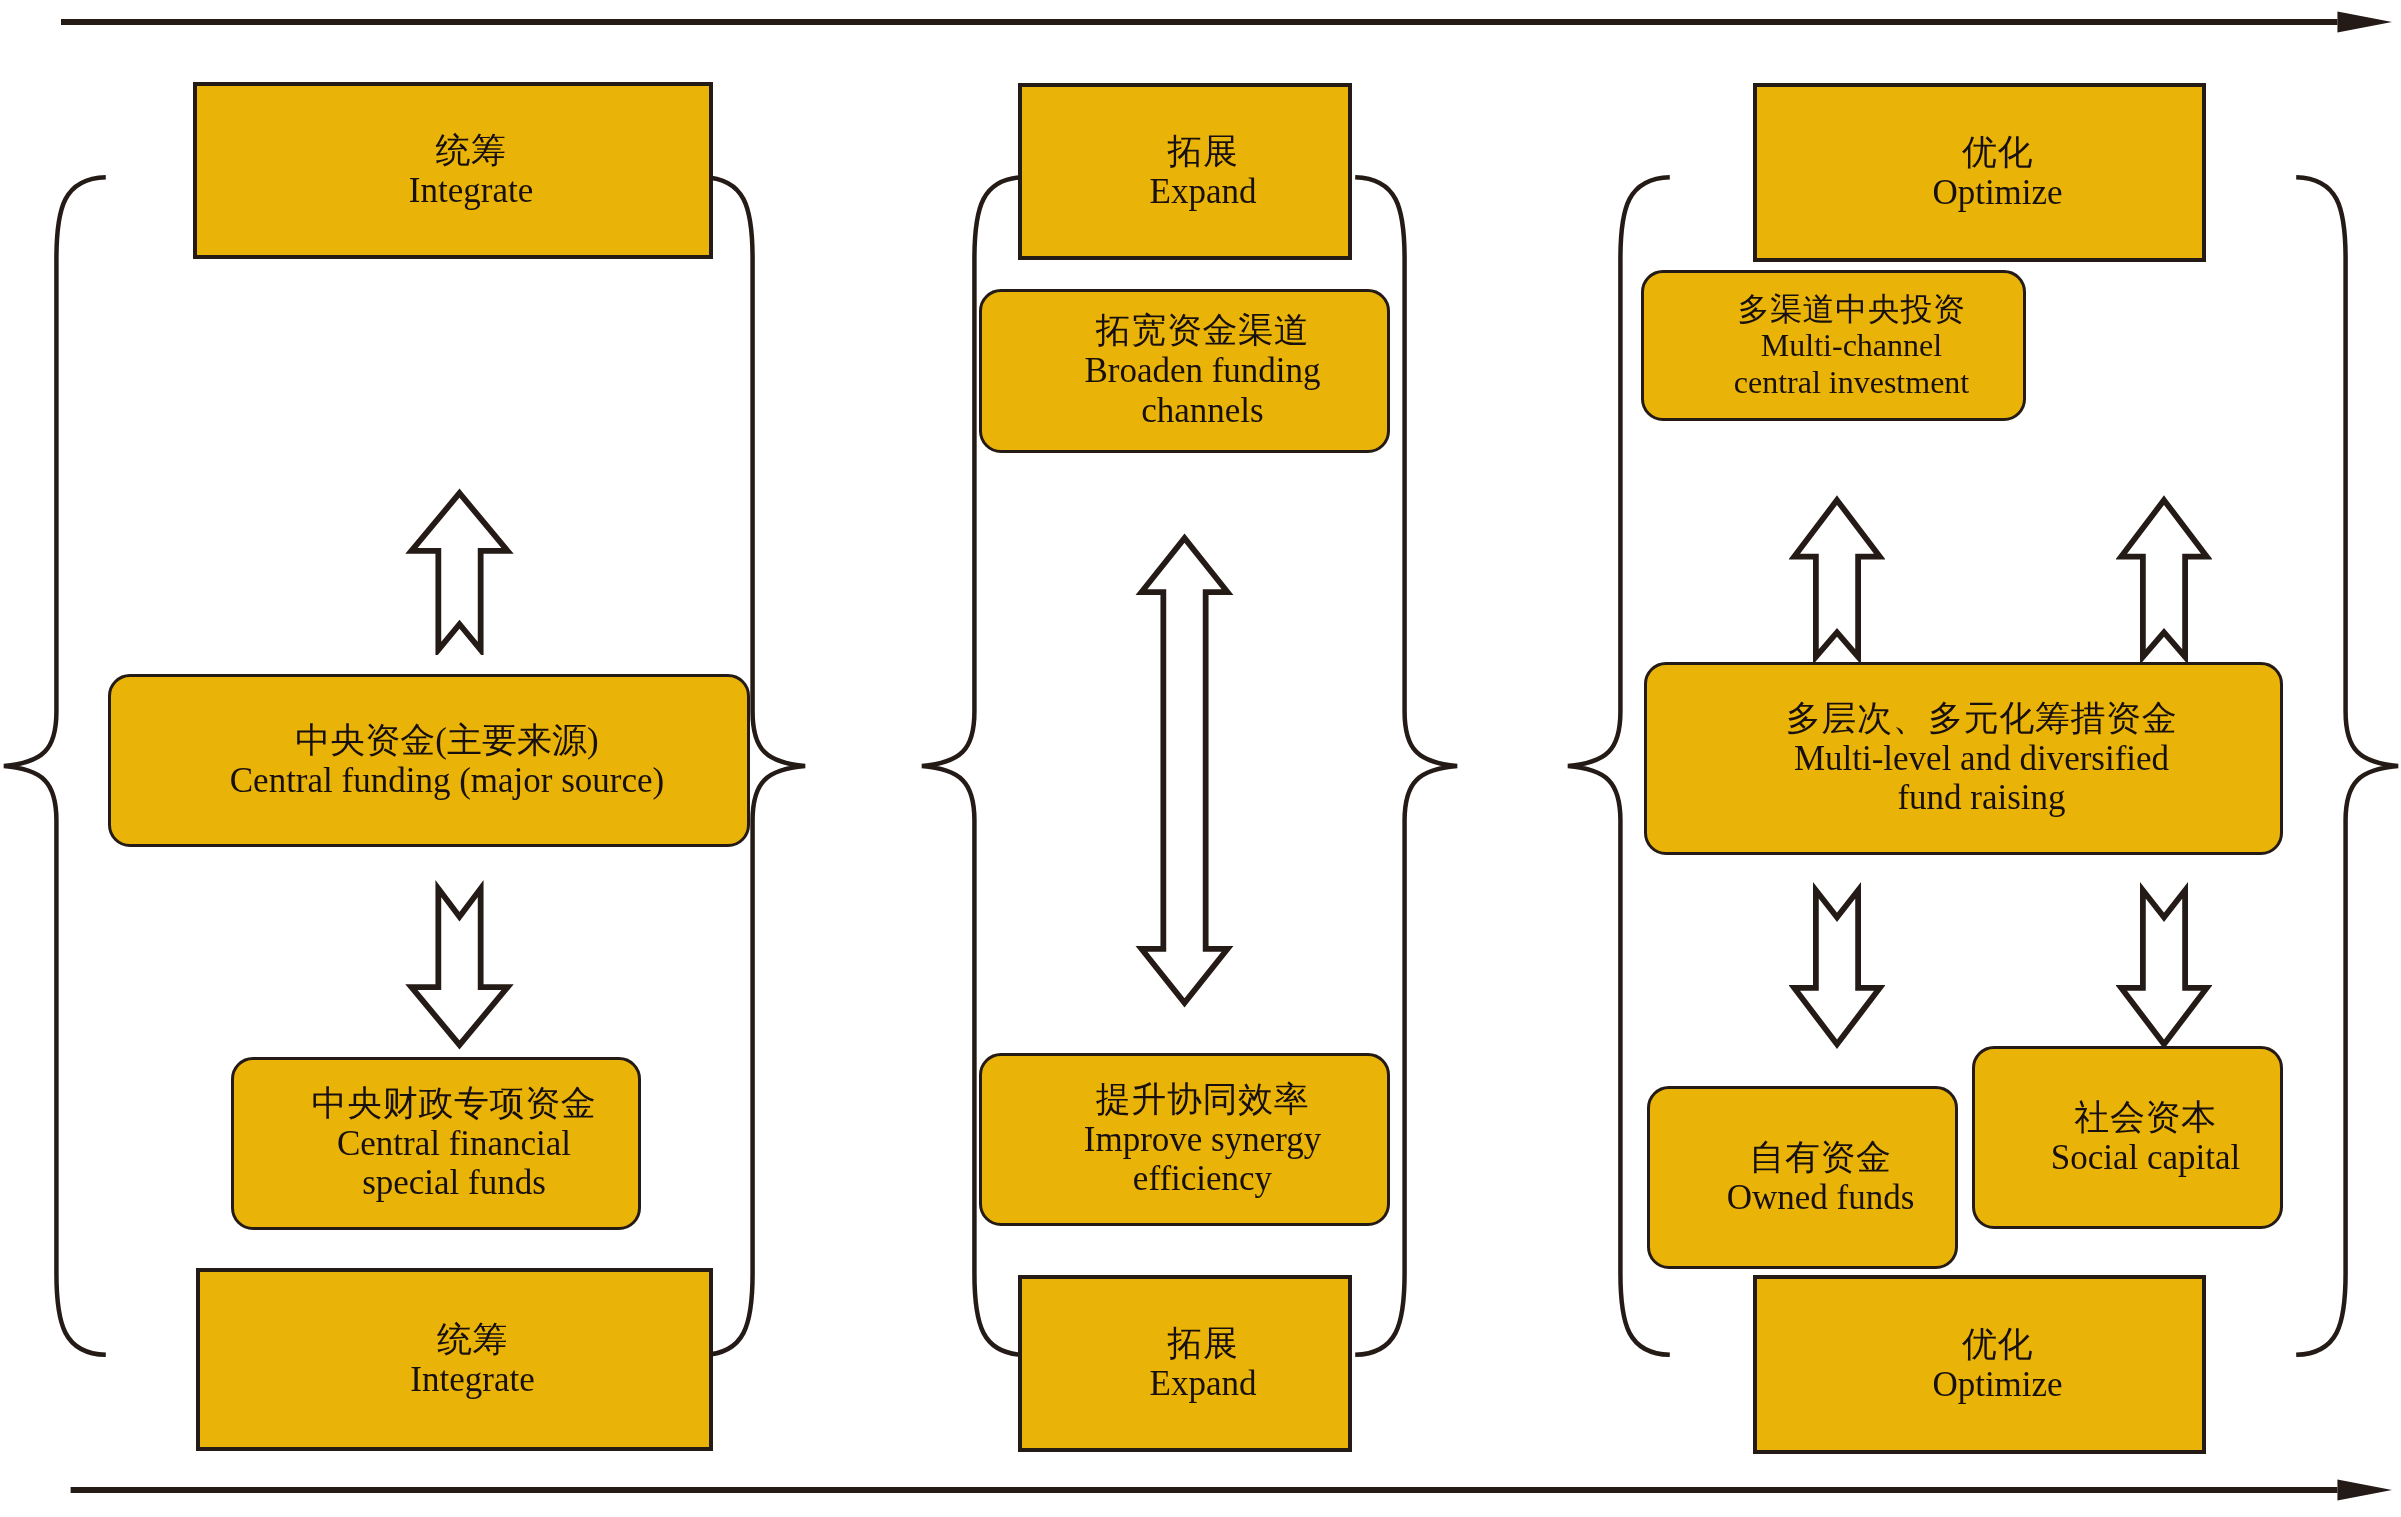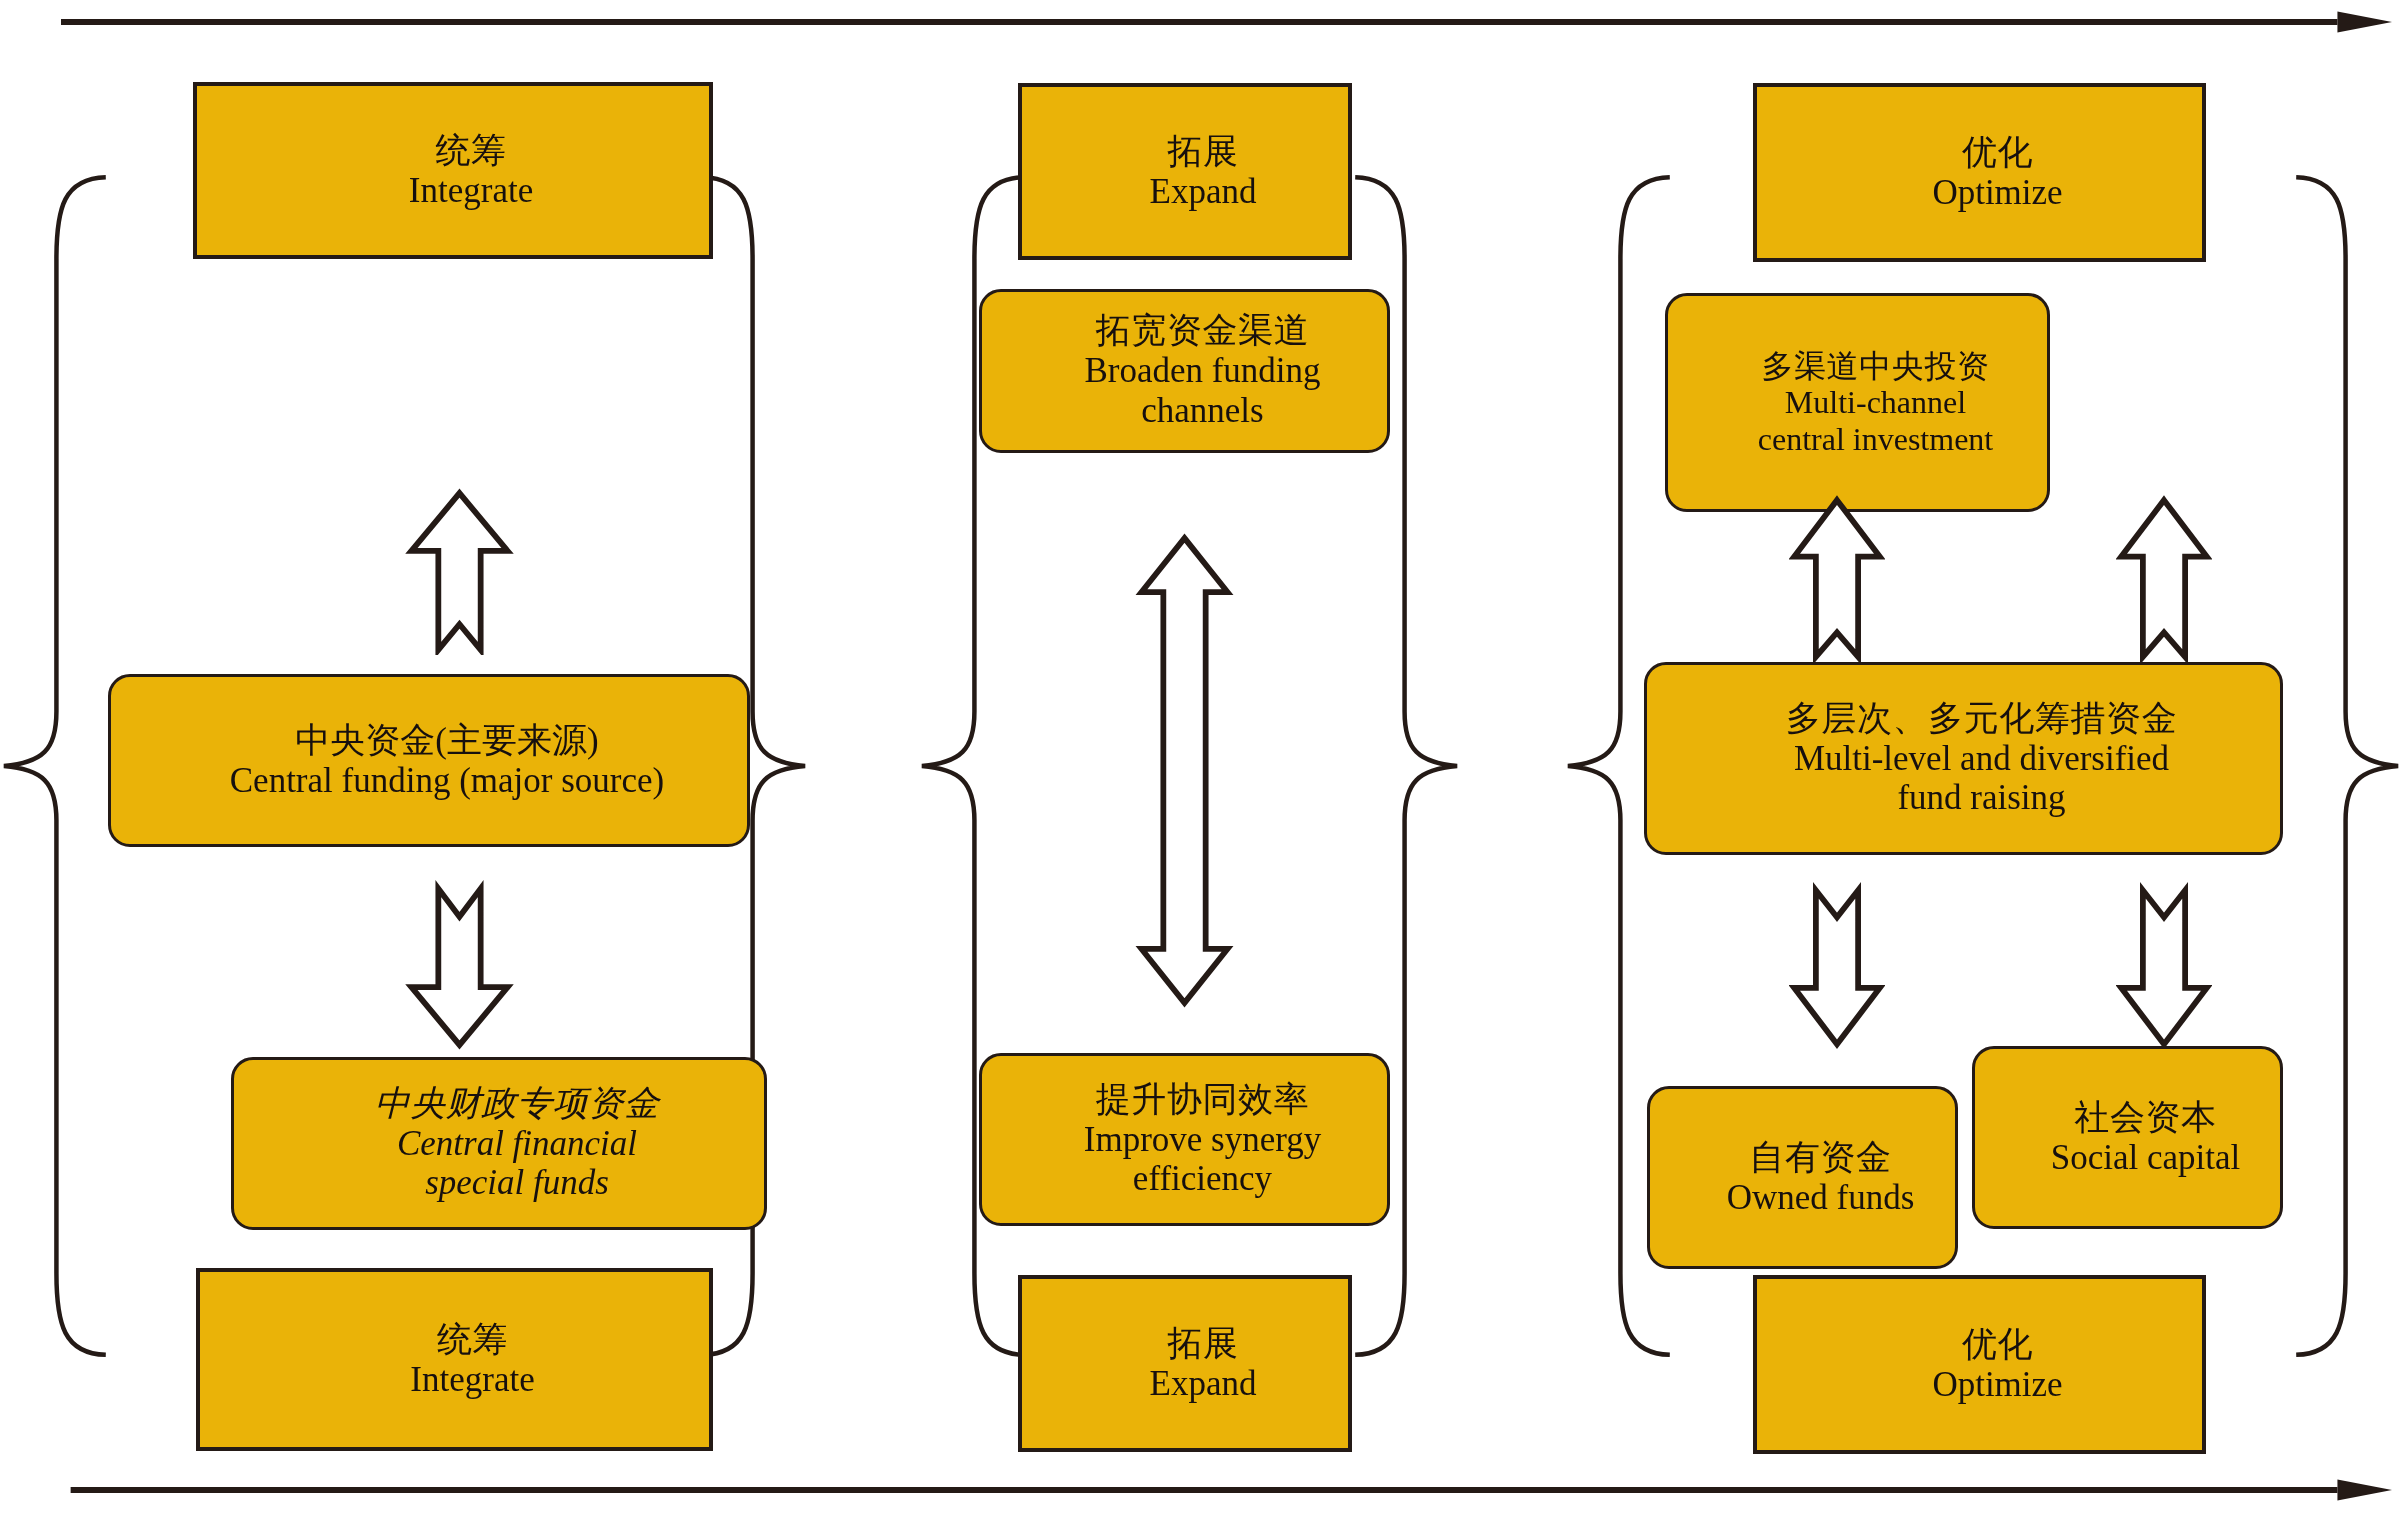--- a/index.html
+++ b/index.html
@@ -108,21 +108,21 @@
     <div class="cn tight">中央资金(主要来源)</div>
     <div class="en">Central funding (major source)</div>
   </div>
 
   <div class="barrow" style="left:405px; top:877px; width:109px; height:173px;">
     <svg viewBox="0 0 170 270" preserveAspectRatio="none">
       <polygon points="85,62 52,18 52,172 10,172 85,262 160,172 118,172 118,18" fill="#ffffff" stroke="#241a16" stroke-width="9" stroke-linejoin="miter"></polygon>
     </svg>
   </div>
 
-  <div class="node rd" style="left:231px; top:1057px; width:536px; height:173px;font-style:italic;">
+  <div class="node rd" style="left:231px; top:1057px; width:410px; height:173px;">
     <div class="cn">中央财政专项资金</div>
     <div class="en">Central financial</div>
     <div class="en">special funds</div>
   </div>
 
   <div class="node sq" style="left:196px; top:1268px; width:517px; height:183px;">
     <div class="cn">统筹</div>
     <div class="en">Integrate</div>
   </div>
 
@@ -180,21 +180,21 @@
       <path d="M5,8 C70,10 82,55 82,135 L82,840 C82,900 104,920 164,925
                C104,930 82,950 82,1010 L82,1715 C82,1795 70,1840 5,1842" fill="none" stroke="#241a16" stroke-width="7"></path>
     </svg>
   </div>
 
   <div class="node sq" style="left:1753px; top:83px; width:453px; height:179px;">
     <div class="cn">优化</div>
     <div class="en">Optimize</div>
   </div>
 
-  <div class="node rd" style="left:1641px; top:293px; width:385px; height:219px;margin-left:24px;">
+  <div class="node rd" style="left:1641px; top:270px; width:385px; height:151px;">
     <div class="cn sm">多渠道中央投资</div>
     <div class="en sm">Multi-channel</div>
     <div class="en sm">central investment</div>
   </div>
 
 
   <div class="barrow" style="left:1789px; top:495px; width:96px; height:167px;">
     <svg viewBox="0 0 150 260" preserveAspectRatio="none">
       <polygon points="75,8 142,96 108,96 108,252 75,214 42,252 42,96 8,96" fill="#ffffff" stroke="#241a16" stroke-width="9" stroke-linejoin="miter"></polygon>
     </svg>

